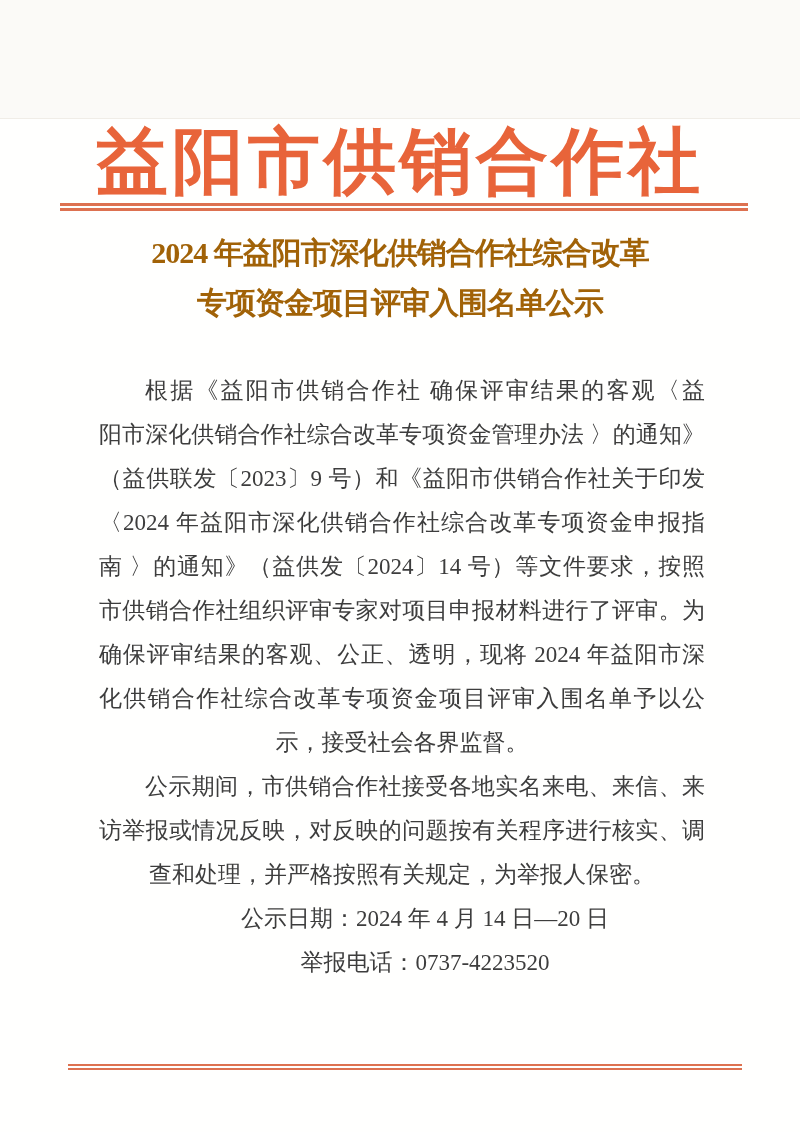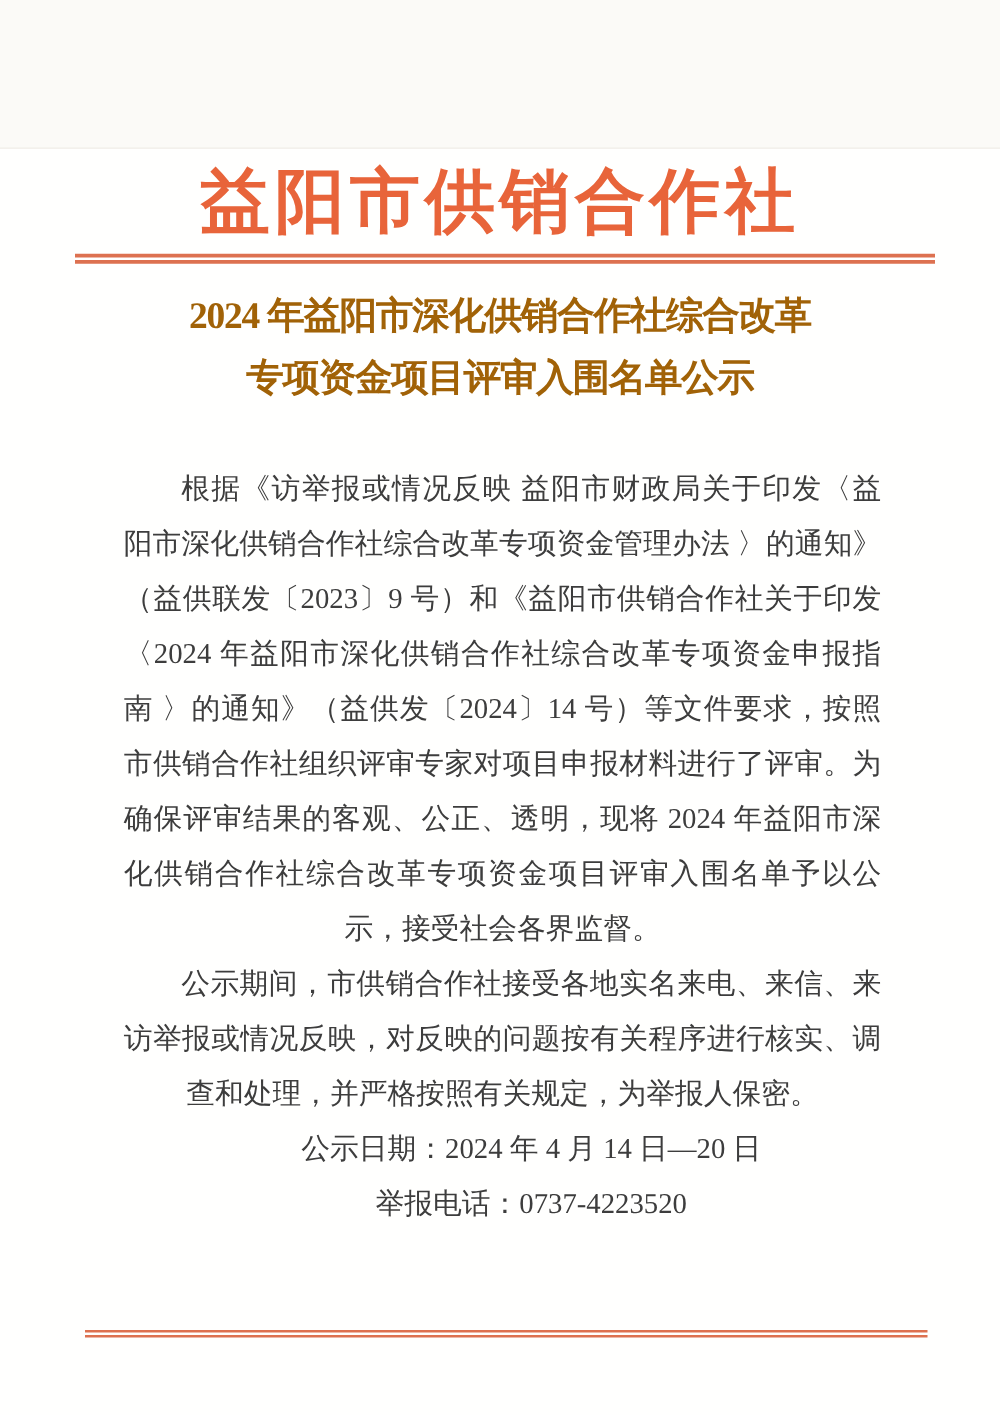--- a/index.html
+++ b/index.html
@@ -27,21 +27,21 @@
   }
   
   .org-title {
     position: absolute;
     top: 118px;
     left: 0;
     width: 100%;
     height: 88px;
     line-height: 88px;
     text-align: center;
-    font-size: 56px;
+    font-size: 72px;
     font-weight: 900;
     letter-spacing: 4px;
     white-space: nowrap;
   }
   
   .header-rule {
     position: absolute;
     top: 203px;
     left: 60px;
     width: 688px;
@@ -110,21 +110,21 @@
   <div class="org-title" style="color: rgb(232, 100, 58);">益阳市供销合作社</div>
 
   <div class="header-rule"></div>
 
   <div class="doc-title">
     <div class="t-line">2024 年益阳市深化供销合作社综合改革</div>
     <div class="t-line">专项资金项目评审入围名单公示</div>
   </div>
 
   <div class="doc-body">
-      <div class="line just indent">根据《访举报或情况反映 益阳市财政局关于印发〈益</div>
+      <div class="line just indent">根据《益阳市供销合作社 确保评审结果的客观〈益</div>
       <div class="line just">阳市深化供销合作社综合改革专项资金管理办法 〉的通知》</div>
       <div class="line just">（益供联发〔2023〕9 号）和《益阳市供销合作社关于印发</div>
       <div class="line just">〈2024 年益阳市深化供销合作社综合改革专项资金申报指</div>
       <div class="line just">南 〉的通知》（益供发〔2024〕14 号）等文件要求，按照</div>
       <div class="line just">市供销合作社组织评审专家对项目申报材料进行了评审。为</div>
       <div class="line just">确保评审结果的客观、公正、透明，现将 2024 年益阳市深</div>
       <div class="line just">化供销合作社综合改革专项资金项目评审入围名单予以公</div>
       <div class="line">示，接受社会各界监督。</div>
       <div class="line just indent">公示期间，市供销合作社接受各地实名来电、来信、来</div>
       <div class="line just">访举报或情况反映，对反映的问题按有关程序进行核实、调</div>

